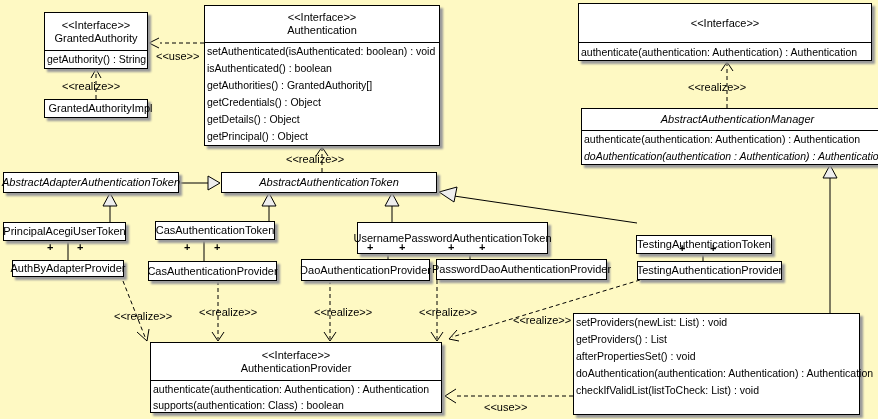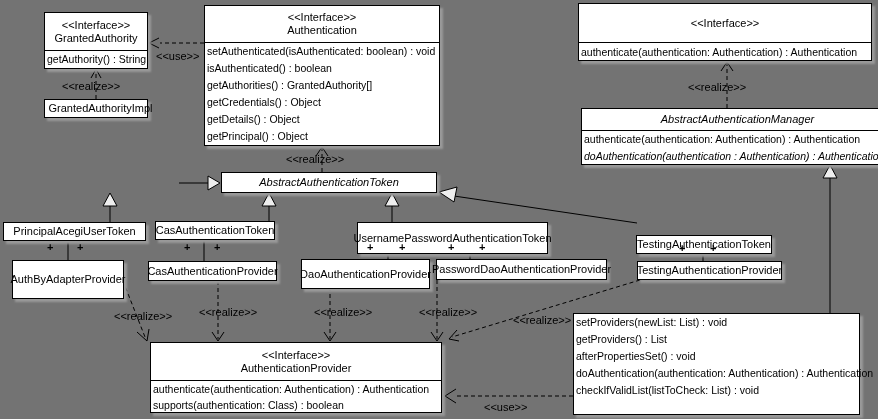--- a/index.html
+++ b/index.html
@@ -1,17 +1,17 @@
 <!DOCTYPE html>
 <html><head>
 <meta charset="utf-8">
 <style>
   html,body{margin:0;padding:0;}
   #canvas{
-    position:relative;width:878px;height:419px;background:#737373;
+    position:relative;width:878px;height:419px;background:#fef9c3;
     overflow:hidden;font-family:"Liberation Sans",sans-serif;color:#000;
   }
   #edges{position:absolute;left:0;top:0;width:878px;height:419px;}
   .box{
     position:absolute;background:#ffffff;border:1px solid #000;
     box-sizing:border-box;box-shadow:3px 3px 2px #9a9a9a;
     font-size:11px;line-height:13px;
   }
   .head{
     display:flex;flex-direction:column;justify-content:center;align-items:center;
@@ -144,50 +144,53 @@
   <div class="box" style="left:581px;top:108px;width:313px;height:57px;">
     <div class="head" style="height:22px;">
       <div class="cname it">AbstractAuthenticationManager</div>
     </div>
     <div class="methods">
       <div class="m" style="line-height:17px;">authenticate(authentication: Authentication) : Authentication</div>
       <div class="m it" style="line-height:17px;">doAuthentication(authentication : Authentication) : Authentication</div>
     </div>
   </div>
 
+  <div class="box nameonly" style="left:3px;top:172px;width:176px;height:21px;">
+    <div class="cname it">AbstractAdapterAuthenticationToken</div>
+  </div>
 
   <div class="box nameonly" style="left:221px;top:172px;width:216px;height:21px;">
     <div class="cname it">AbstractAuthenticationToken</div>
   </div>
 
-  <div class="box nameonly" style="left:3px;top:222px;width:143px;height:19px;">
+  <div class="box nameonly" style="left:3px;top:222px;width:123px;height:19px;">
     <div class="cname">PrincipalAcegiUserToken</div>
   </div>
 
   <div class="box nameonly" style="left:155px;top:221px;width:120px;height:19px;">
     <div class="cname">CasAuthenticationToken</div>
   </div>
 
   <div class="box nameonly" style="left:357px;top:222px;width:191px;height:32px;">
     <div class="cname">UsernamePasswordAuthenticationToken</div>
   </div>
 
   <div class="box nameonly" style="left:636px;top:235px;width:136px;height:19px;">
     <div class="cname">TestingAuthenticationToken</div>
   </div>
 
-  <div class="box nameonly" style="left:12px;top:260px;width:112px;height:39px;">
+  <div class="box nameonly" style="left:12px;top:260px;width:112px;height:17px;">
     <div class="cname">AuthByAdapterProvider</div>
   </div>
 
   <div class="box nameonly" style="left:148px;top:261px;width:129px;height:20px;">
     <div class="cname">CasAuthenticationProvider</div>
   </div>
 
-  <div class="box nameonly" style="left:301px;top:259px;width:129px;height:30px;">
+  <div class="box nameonly" style="left:301px;top:259px;width:129px;height:22px;">
     <div class="cname">DaoAuthenticationProvider</div>
   </div>
 
   <div class="box nameonly" style="left:436px;top:259px;width:171px;height:21px;">
     <div class="cname">PasswordDaoAuthenticationProvider</div>
   </div>
 
   <div class="box nameonly" style="left:637px;top:261px;width:145px;height:19px;">
     <div class="cname">TestingAuthenticationProvider</div>
   </div>

